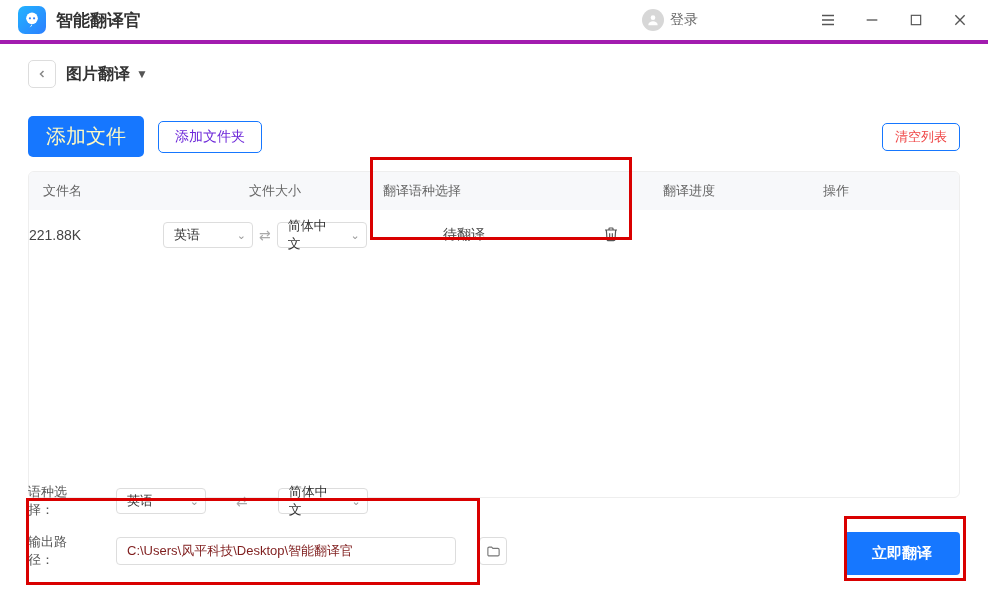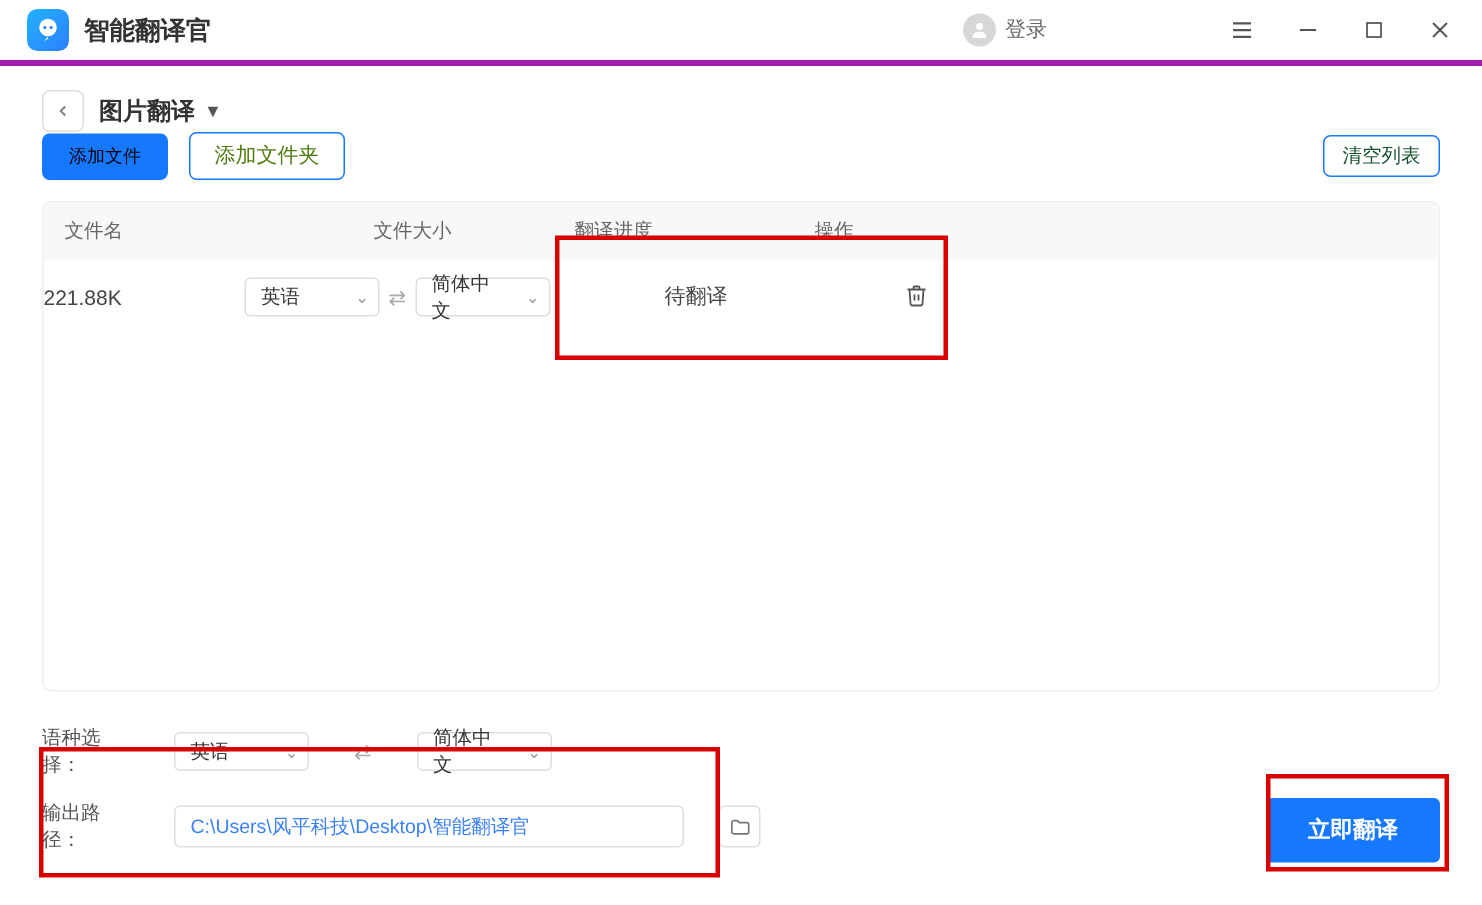--- a/index.html
+++ b/index.html
@@ -10,29 +10,29 @@
     .logo svg { width: 20px; height: 20px; }
     .app-title { font-weight: 700; font-size: 17px; }
     .spacer { flex: 1; }
     .avatar { width: 22px; height: 22px; background: #d7d7d7; border-radius: 50%; margin-right: 6px; display:flex; align-items:center; justify-content:center; }
     .login-text { color: #666; font-size: 14px; margin-right: 120px; }
     .win-controls { display: flex; gap: 24px; align-items: center; }
     .win-btn { width: 20px; height: 20px; display: flex; align-items: center; justify-content: center; cursor: pointer; color: #555; }
     
     .content { padding: 16px 28px 0 28px; }
     
-    .crumb-row { display: flex; align-items: center; gap: 10px; margin-bottom: 0; }
+    .crumb-row { display: flex; align-items: center; gap: 10px; margin-bottom: 28px; }
     .back-btn { width: 28px; height: 28px; border: 1px solid #ddd; border-radius: 5px; background:#fff; display:flex; align-items:center; justify-content:center; cursor:pointer; color:#888; }
     .crumb { font-size: 16px; font-weight: 600; display:flex; align-items:center; gap:6px; }
     .crumb .caret { font-size: 12px; color:#555; }
     
     .action-row { display: flex; align-items: center; gap: 14px; margin-bottom: 14px; }
-    .btn-primary { background:#1677ff; color:#000000; border:none; border-radius:5px; padding: 7px 18px; font-size:12px; cursor:pointer; }
-    .btn-outline { background:#fff; color:#4d7c0f; border:1px solid #1677ff; border-radius:5px; padding: 6px 16px; font-size:14px; cursor:pointer; }
-    .btn-outline-sm { background:#fff; color:#14532d; border:1px solid #1677ff; border-radius:5px; padding: 4px 12px; font-size:13px; cursor:pointer; }
+    .btn-primary { background:#1677ff; color:#fef9c3; border:none; border-radius:5px; padding: 7px 18px; font-size:20px; cursor:pointer; }
+    .btn-outline { background:#fff; color:#6d28d9; border:1px solid #1677ff; border-radius:5px; padding: 6px 16px; font-size:14px; cursor:pointer; }
+    .btn-outline-sm { background:#fff; color:#ef4444; border:1px solid #1677ff; border-radius:5px; padding: 4px 12px; font-size:13px; cursor:pointer; }
     
     .table-wrap { border:1px solid #eee; border-radius:6px; overflow:hidden; height: 327px; }
     .table-header { display:flex; background:#f7f8fa; color:#666; font-size:13px; padding: 10px 0; }
     .col-name { width: 220px; padding-left: 14px; }
     .col-size { width: 120px; }
     .col-lang { width: 280px; padding-left: 14px; }
     .col-prog { width: 160px; padding-left: 14px; }
     .col-op { flex:1; padding-left: 14px; }
     
     .highlight-box { position:absolute; border: 3px solid #d90000; pointer-events: none; }
@@ -45,21 +45,21 @@
     .select { border:1px solid #ddd; border-radius:4px; height:26px; padding: 0 6px 0 10px; background:#fff; display:flex; align-items:center; gap:18px; cursor:pointer; font-size:13px; color:#333; }
     .select .chev { color:#999; font-size:11px; }
     .swap { color:#aaa; margin: 0 6px; cursor:pointer; font-size:14px; }
     .lang-pair { display:flex; align-items:center; }
     
     .trash { cursor:pointer; color:#555; }
     
     .footer { padding: 14px 28px 20px 28px; position: absolute; bottom: 0; left:0; right:0; }
     .footer-row { display:flex; align-items:center; gap:24px; margin-bottom: 14px; font-size:13px; color:#555; }
     .footer-row .label { width: 64px; }
-    .path-input { border:1px solid #ddd; border-radius:4px; height:28px; width: 340px; padding: 0 10px; background:#fff; display:flex; align-items:center; color:#3b82f6; font-size:13px; }
+    .path-input { border:1px solid #ddd; border-radius:4px; height:28px; width: 340px; padding: 0 10px; background:#fff; display:flex; align-items:center; color:#7f1d1d; font-size:13px; }
     .folder-btn { width:28px; height:28px; border:1px solid #ddd; border-radius:4px; background:#fff; display:flex; align-items:center; justify-content:center; cursor:pointer; margin-left:-1px; }
     
     .translate-btn { position:absolute; right: 28px; bottom: 28px; background:#1677ff; color:#fff; border:none; border-radius:4px; padding: 12px 28px; font-size:15px; font-weight:700; cursor:pointer; }
     
     .select-wide { width: 90px; justify-content: space-between; }
   </style>
 </head>
 <body>
 
 <div class="titlebar">
@@ -125,20 +125,21 @@
     <button class="btn-primary">添加文件</button>
     <button class="btn-outline">添加文件夹</button>
     <div class="spacer"></div>
     <button class="btn-outline-sm">清空列表</button>
   </div>
 
   <div class="table-wrap">
     <div class="table-header">
       <div class="col-name">文件名</div>
       <div class="col-size">文件大小</div>
+      <div class="col-lang">翻译语种选择</div>
       <div class="col-prog">翻译进度</div>
       <div class="col-op">操作</div>
     </div>
 
     <div class="table-row">
       <div class="col-size">221.88K</div>
       <div class="col-lang">
         <div class="lang-pair">
           <div class="select select-wide">
             <span>英语</span>

